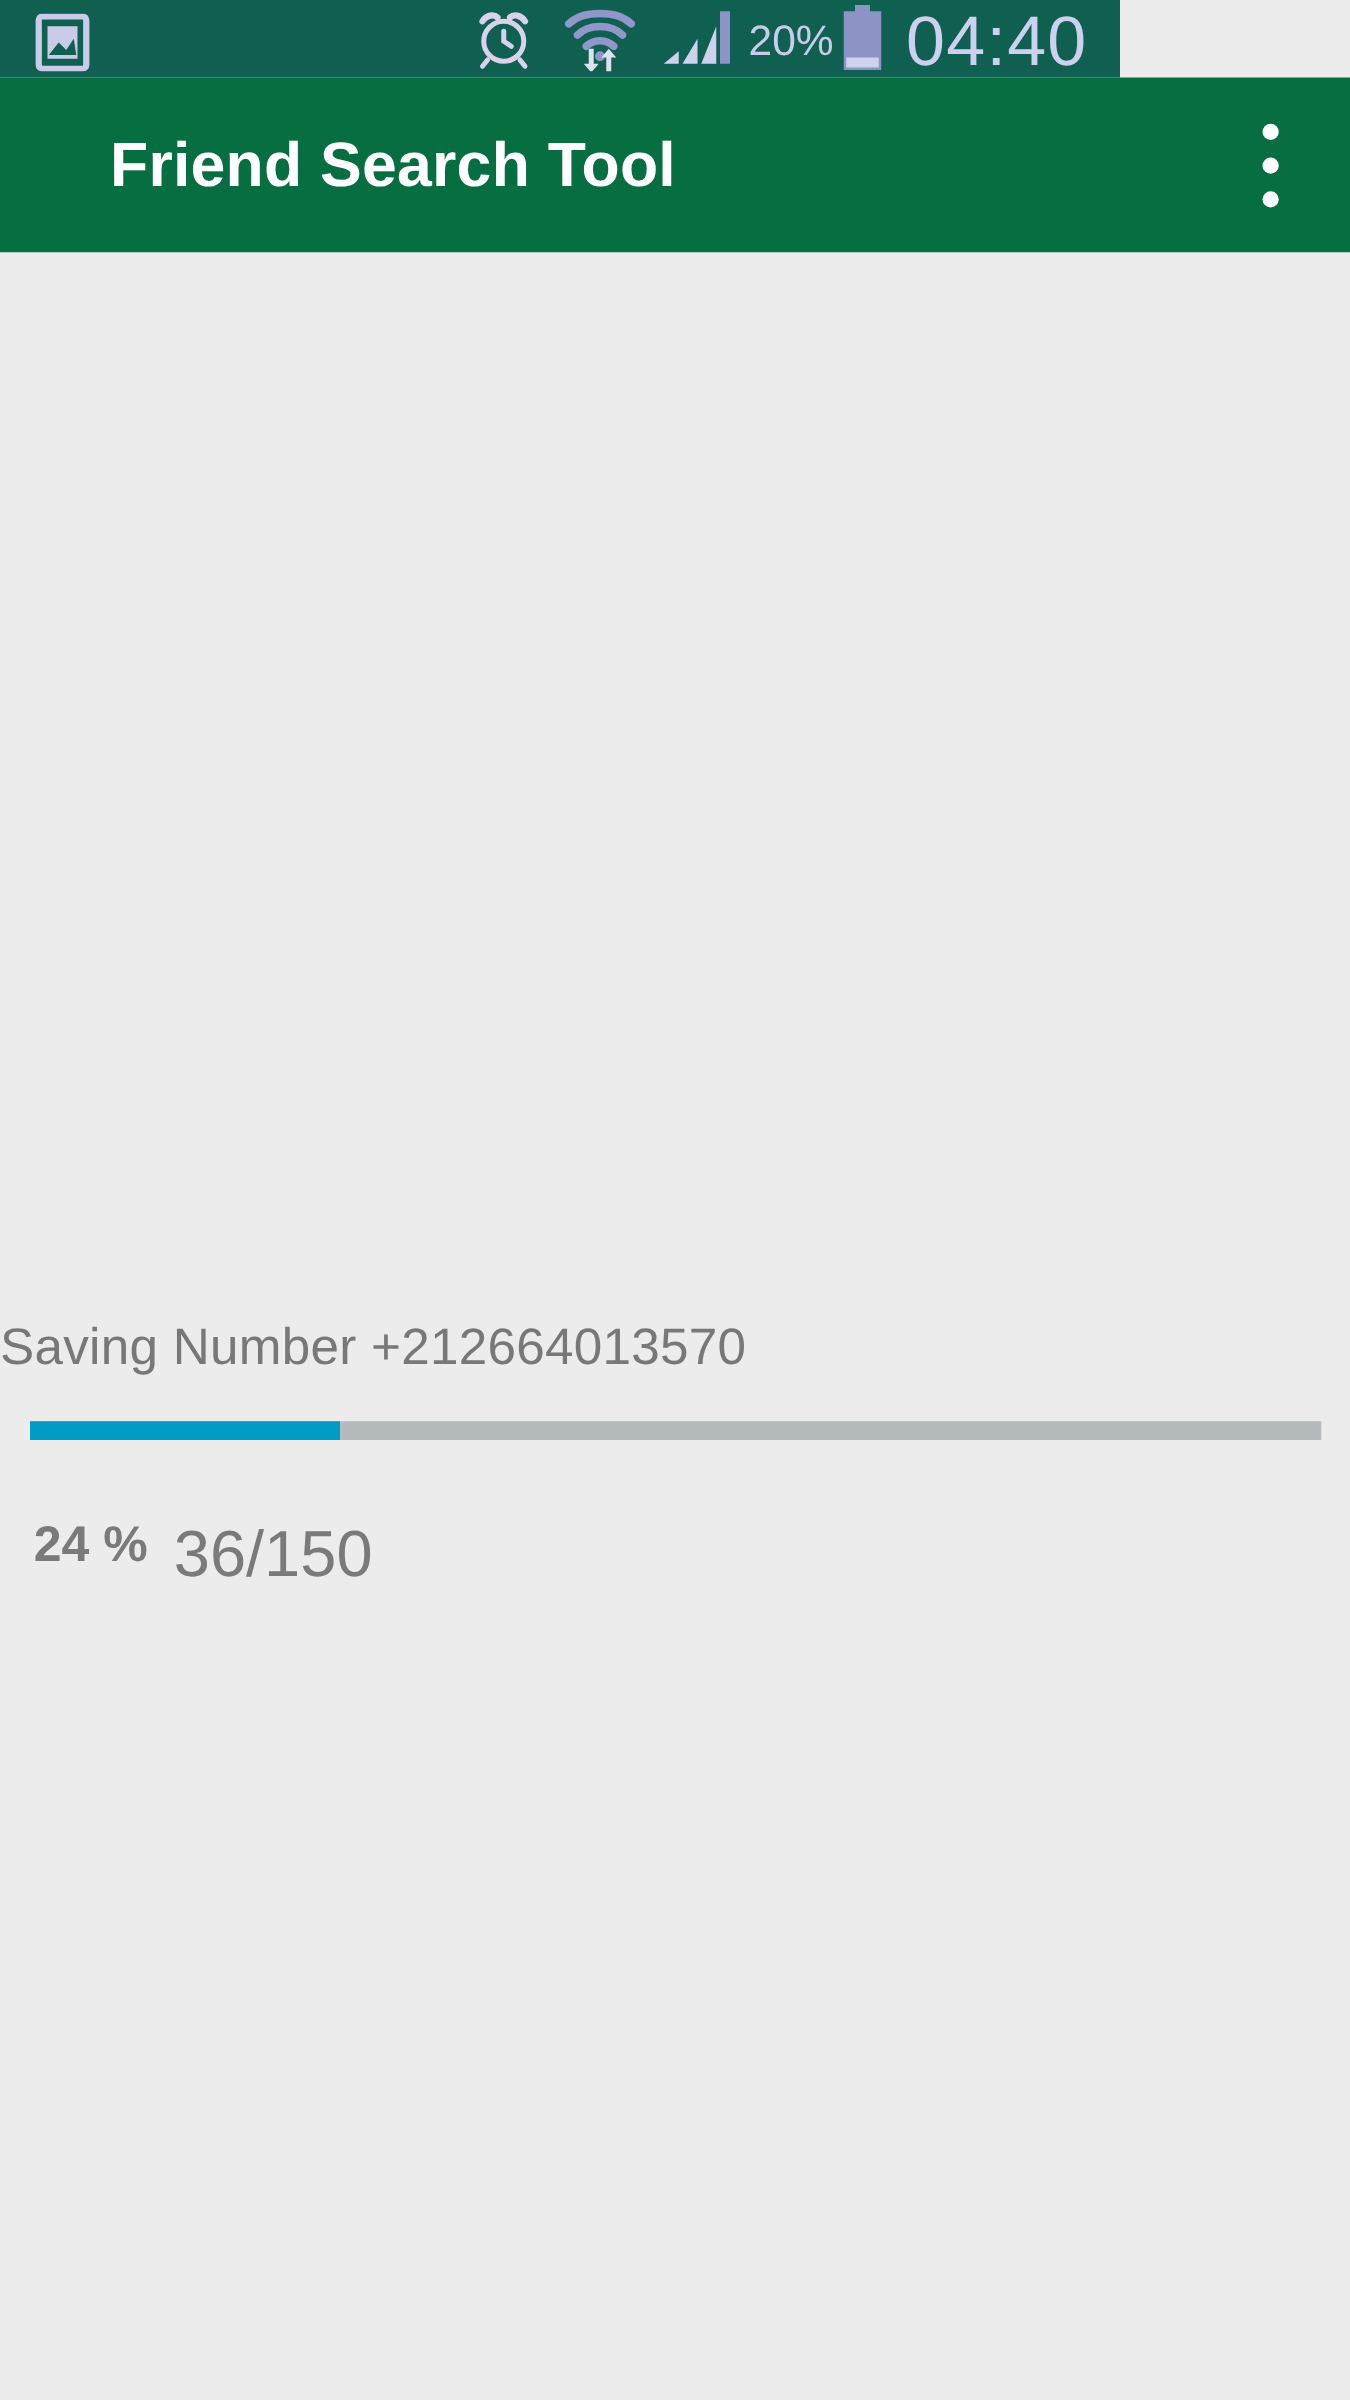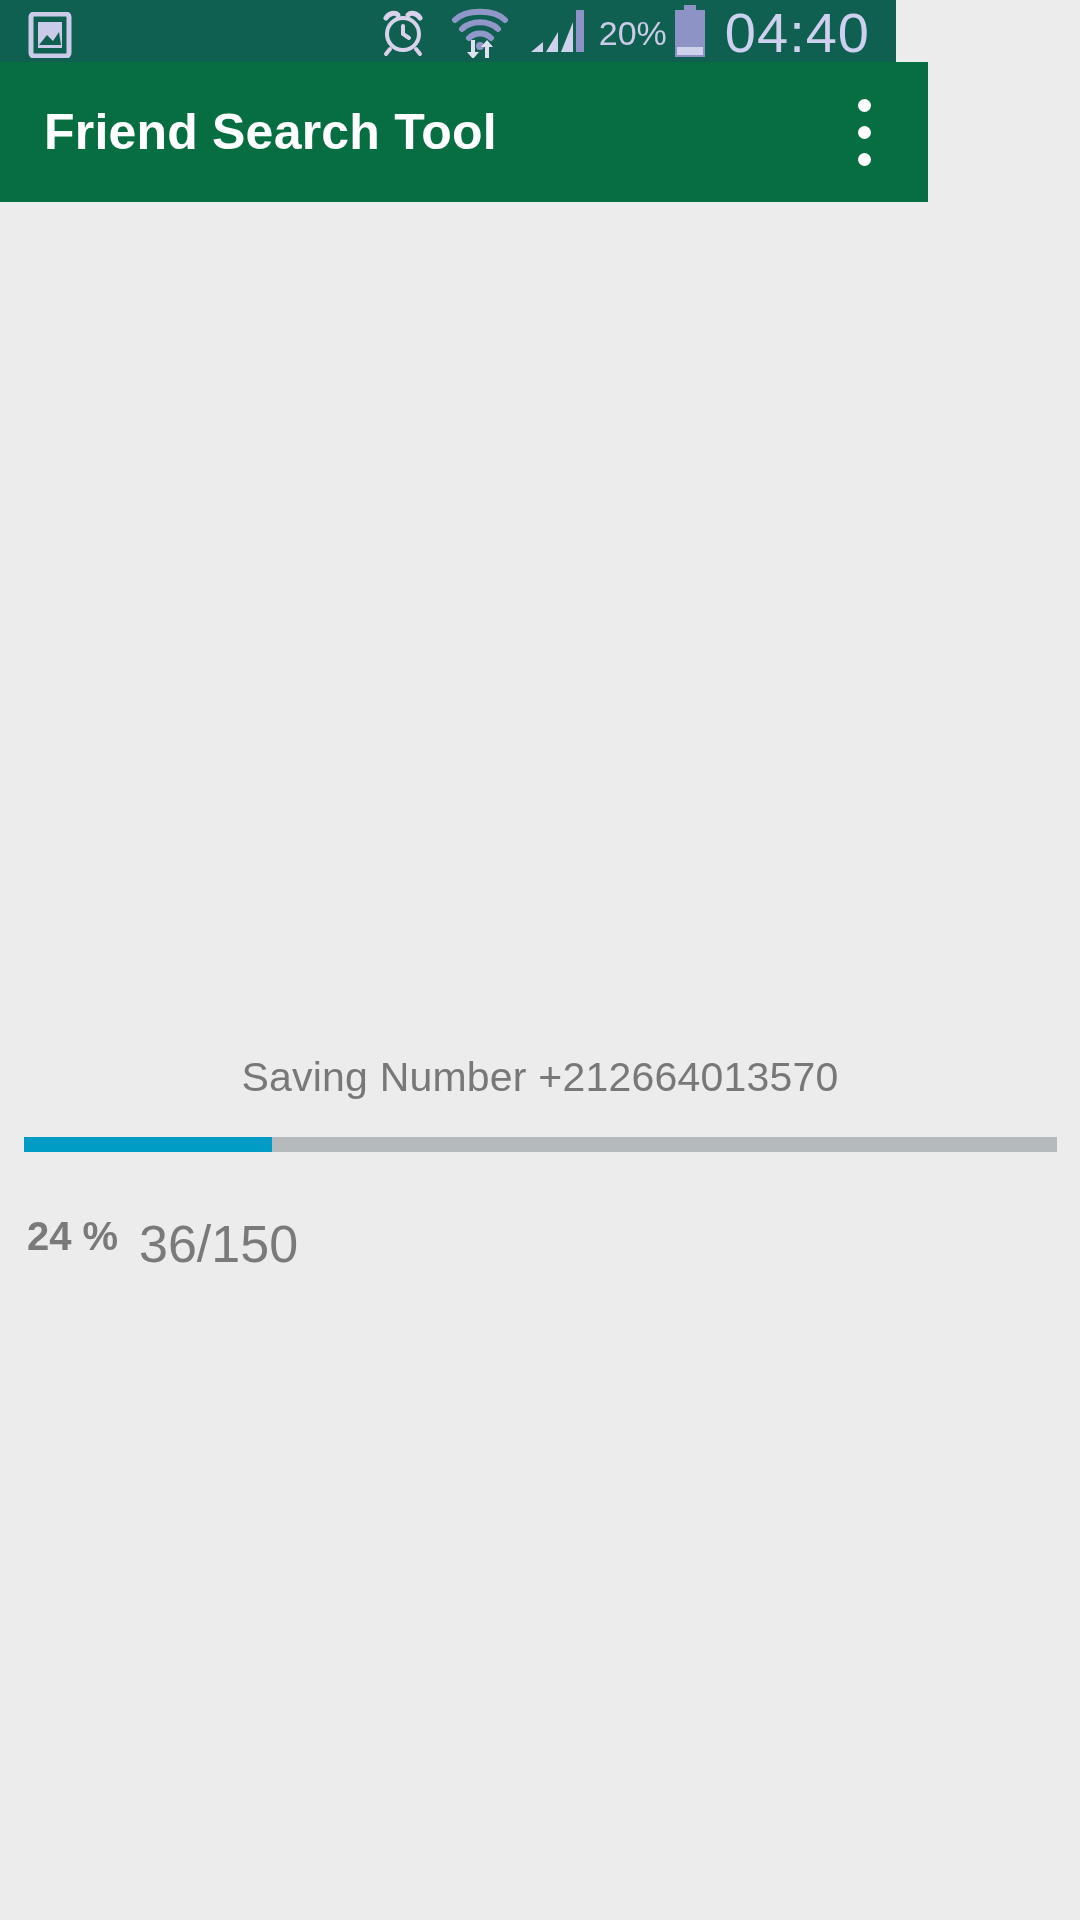--- a/index.html
+++ b/index.html
@@ -31,23 +31,23 @@
   }
   .clock-text{
     color:#cdd0ef; font-size:56px; line-height:1;
     margin-left:18px; letter-spacing:1px;
     font-family:"Liberation Sans", sans-serif;
   }
 
   
   .toolbar{
     position:absolute; left:0; top:62px;
-    width:928px; height:140px;
+    width:1080px; height:140px;
     background:#076e41;
-    display:flex; align-items:center;
+    display:flex; align-items:center;padding-left:44px;
   }
   .toolbar-title{
     color:#ffffff; font-size:50px; font-weight:bold;
     padding-left:44px; letter-spacing:0.2px;
     white-space:nowrap;
   }
   .overflow-menu{
     margin-left:auto; margin-right:34px;
     width:60px; height:90px;
     display:flex; flex-direction:column;
@@ -61,21 +61,21 @@
 
   
   .content{
     position:absolute; left:0; top:202px;
     width:1080px; height:1718px;
     background:#ececec;
   }
 
   .saving-label{
     position:absolute; left:0; top:852px;
-    width:1080px; text-align:center;
+    width:1080px; 
     color:#787878; font-size:41px;
     letter-spacing:0.2px; white-space:nowrap;
   }
 
   .progress-track{
     position:absolute; left:24px; top:935px;
     width:1033px; height:15px;
     background:#b5babc;
   }
   .progress-fill{

